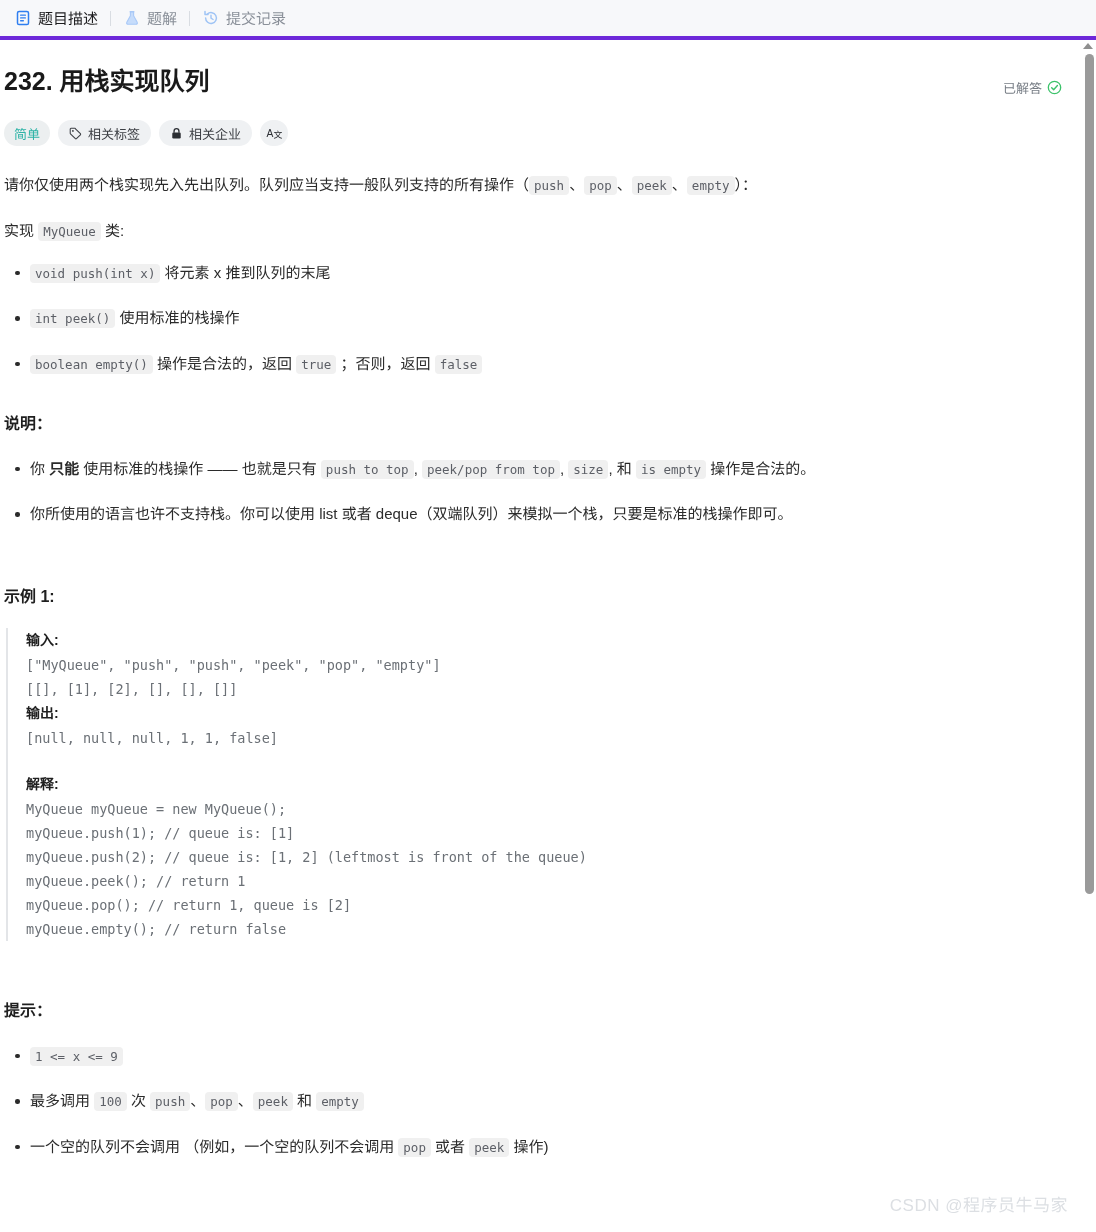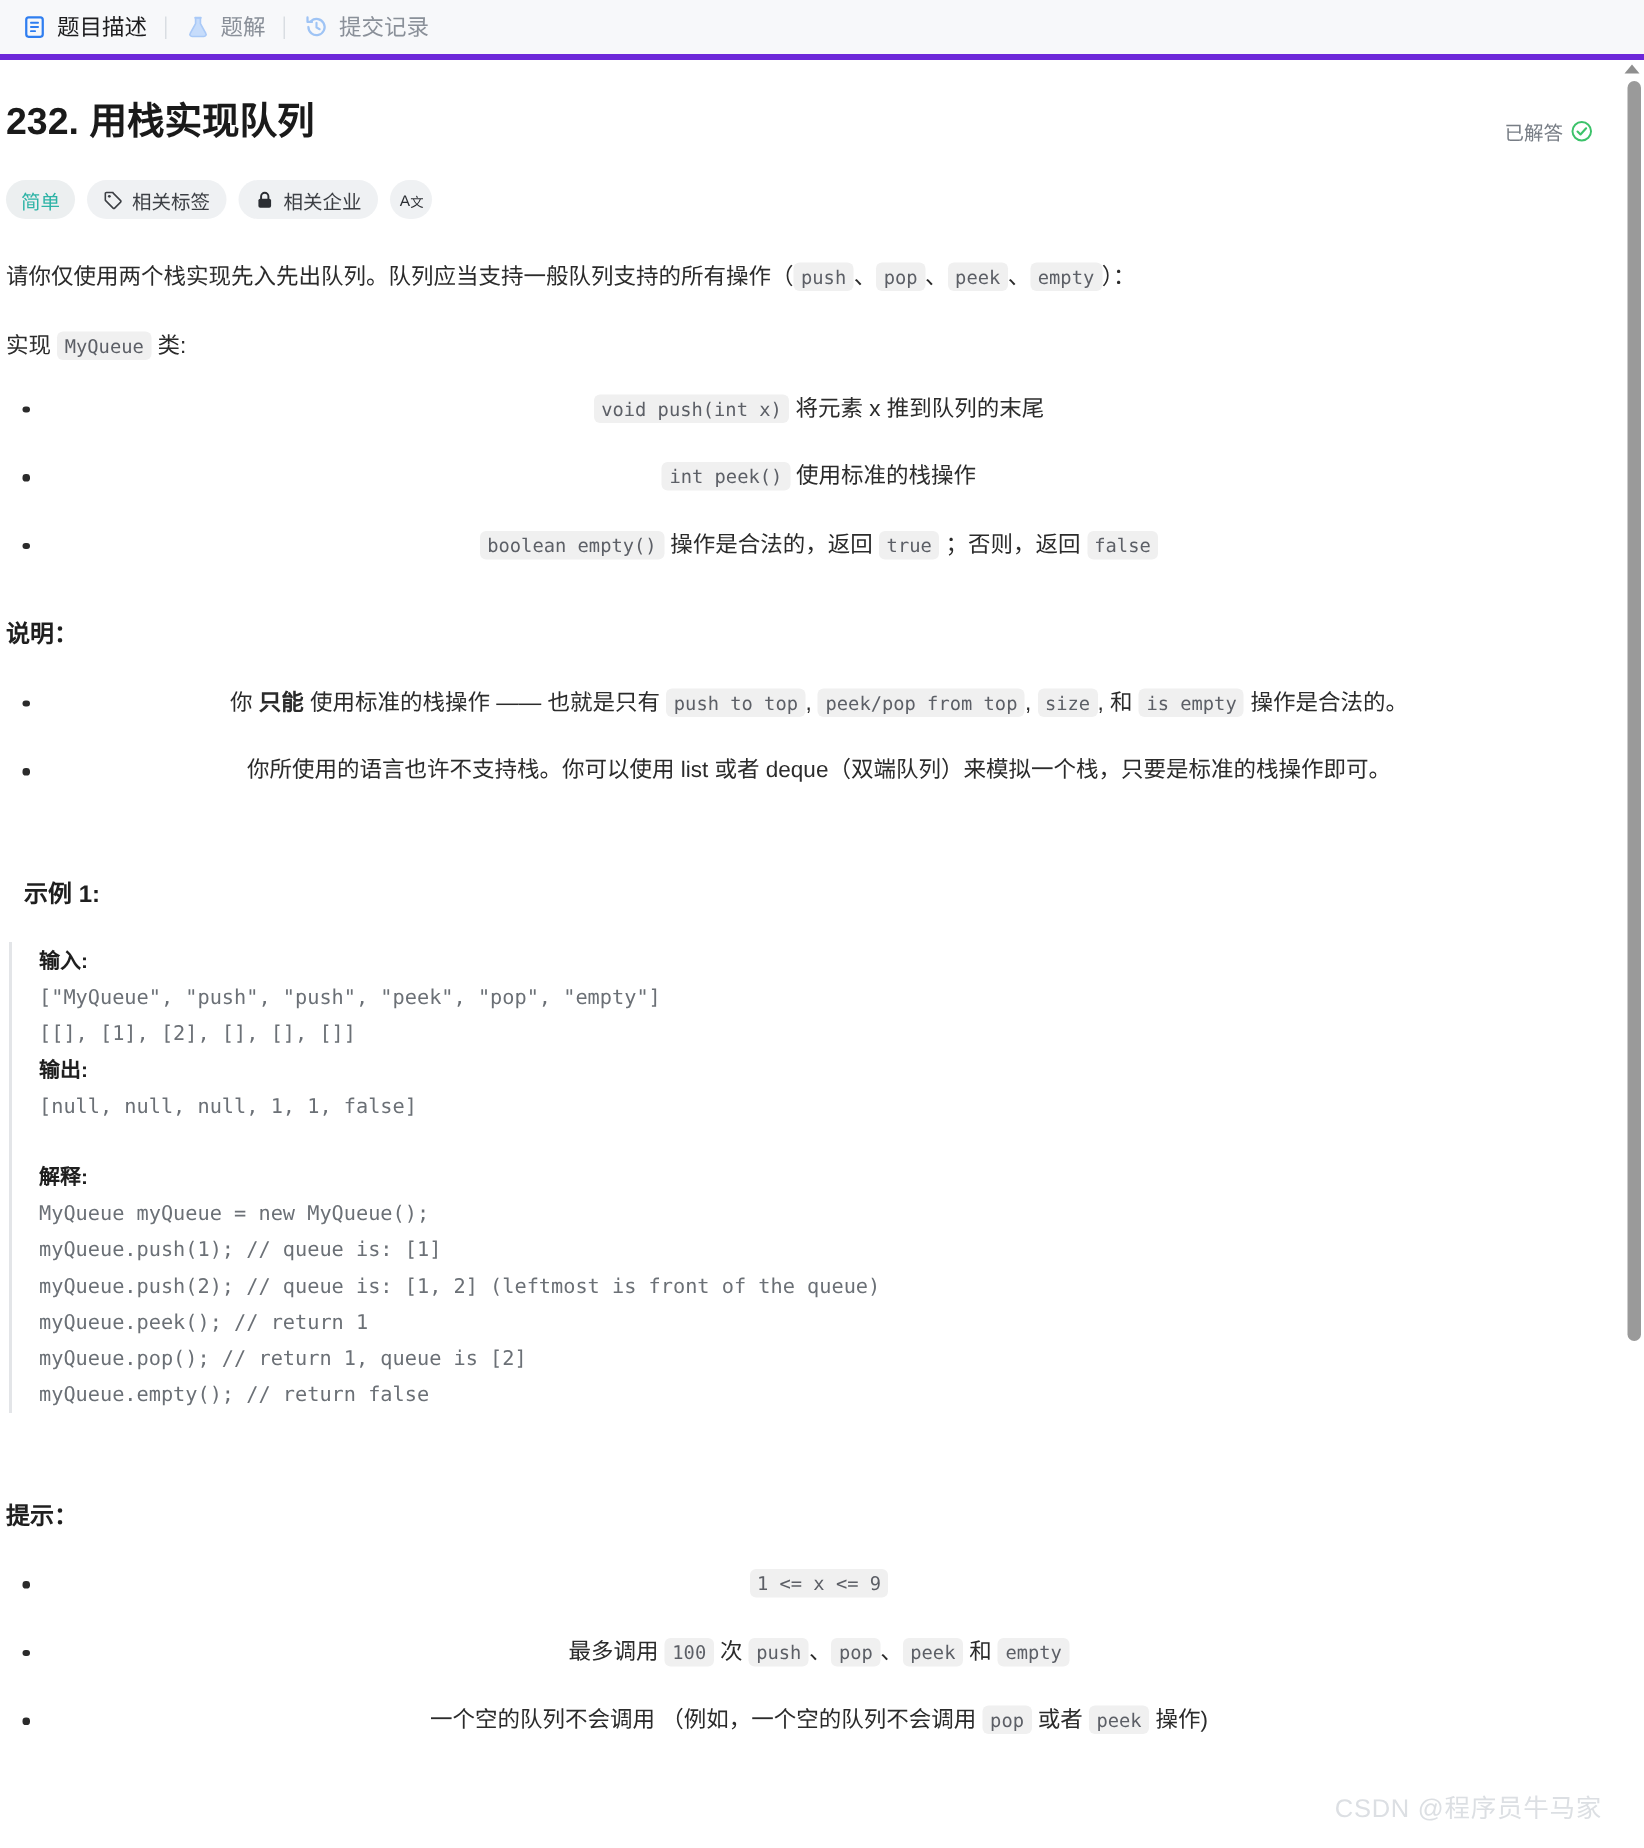--- a/index.html
+++ b/index.html
@@ -125,41 +125,40 @@
   }
   ul.bul {
     margin: 0 0 20px 0;
     padding-left: 26px;
     list-style: none;
   }
   ul.bul li {
     position: relative;
     margin: 0 0 20px 0;
     line-height: 1.7;
-    text-align: center;
   }
   ul.bul li:last-child { margin-bottom: 0; }
   ul.bul li::before {
     content: "";
     position: absolute;
     left: -15px;
     top: 11px;
     width: 4.5px;
     height: 4.5px;
     border-radius: 50%;
     background: #2b2b2b;
   }
   .sect-title {
     font-weight: 700;
     font-size: 16px;
     color: #1f1f1f;
     margin: 0 0 18px 0;
   }
   .sect-title.sp { margin-top: 34px; }
-  .sect-title.sp2 { margin-top: 56px; margin-left: 12px; }
+  .sect-title.sp2 { margin-top: 56px; }
   .sect-title.sp3 { margin-top: 56px; }
   b.strong { font-weight: 700; }
 
   
   .example {
     border-left: 2px solid #e3e5e8;
     padding: 0 0 0 18px;
     margin: 0 0 0 2px;
   }
   .pre {

